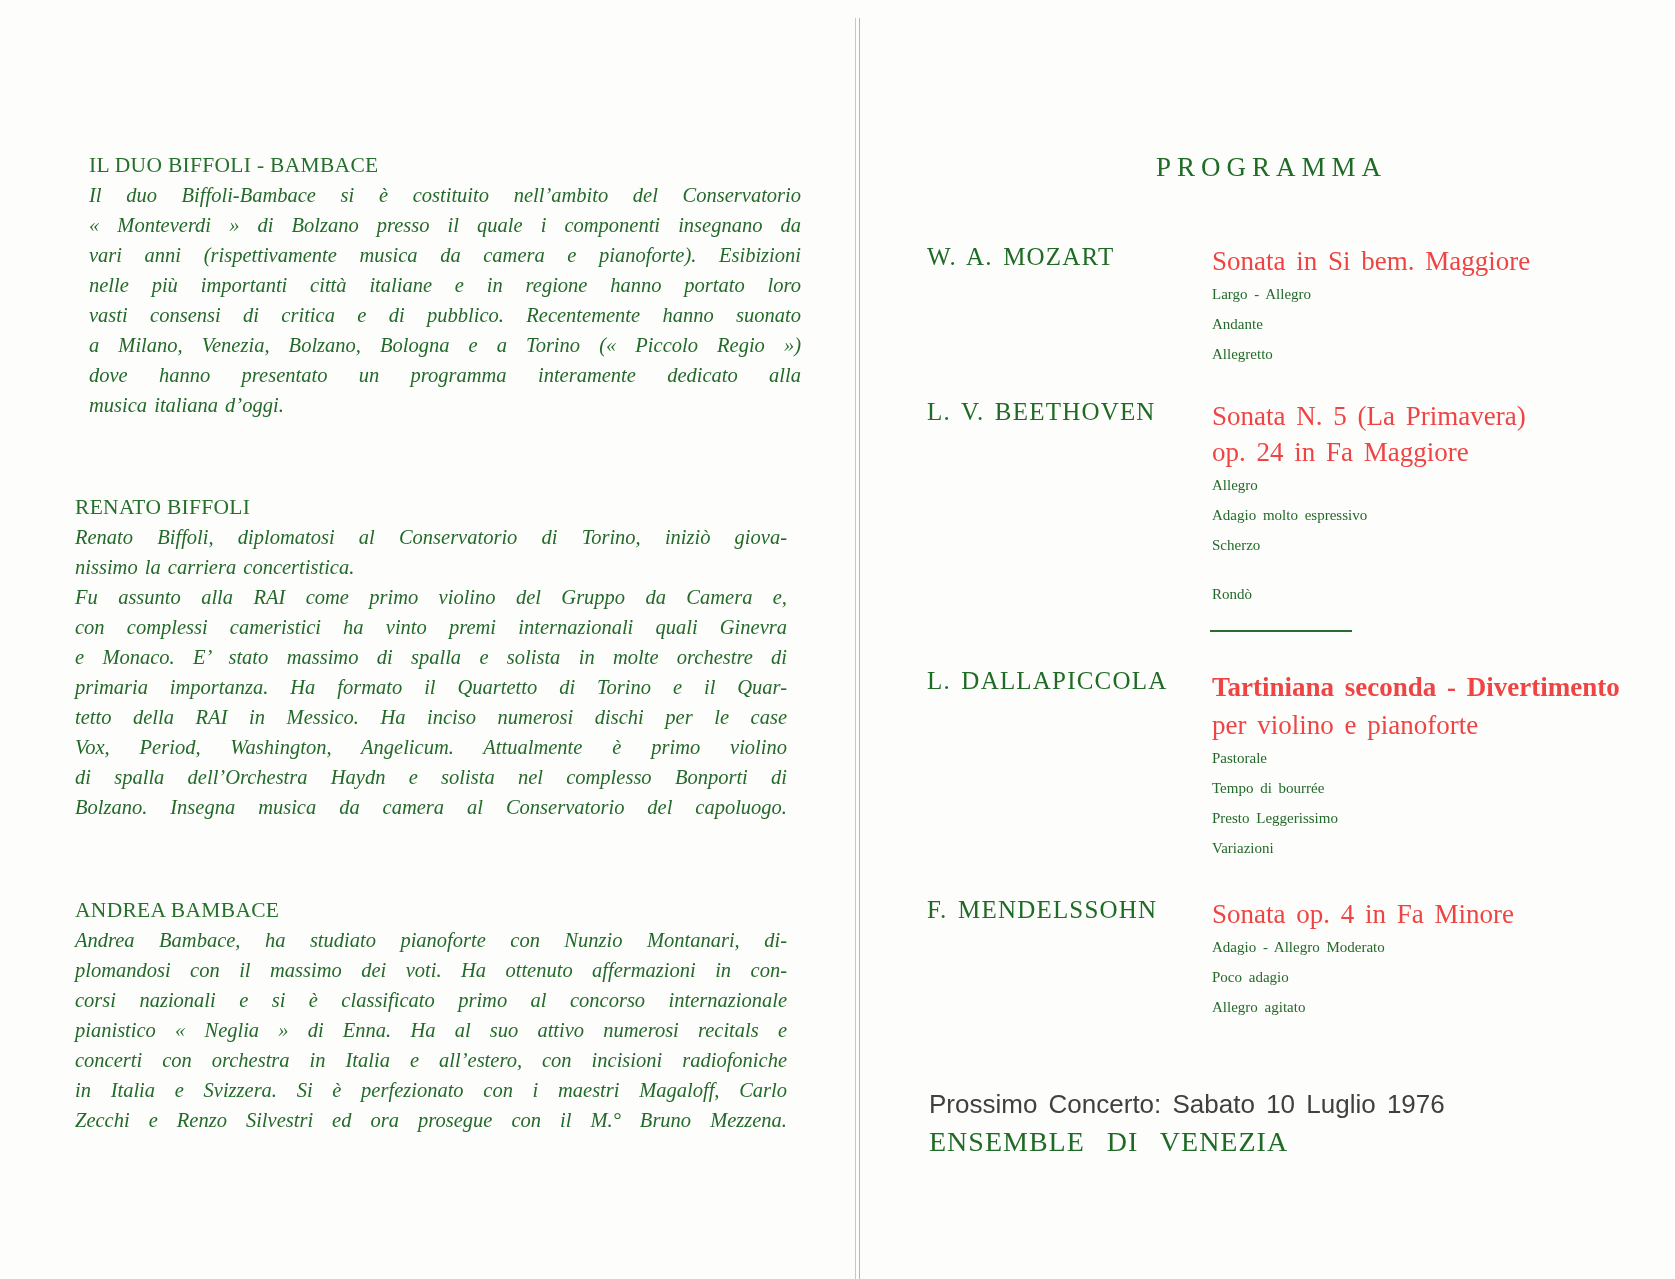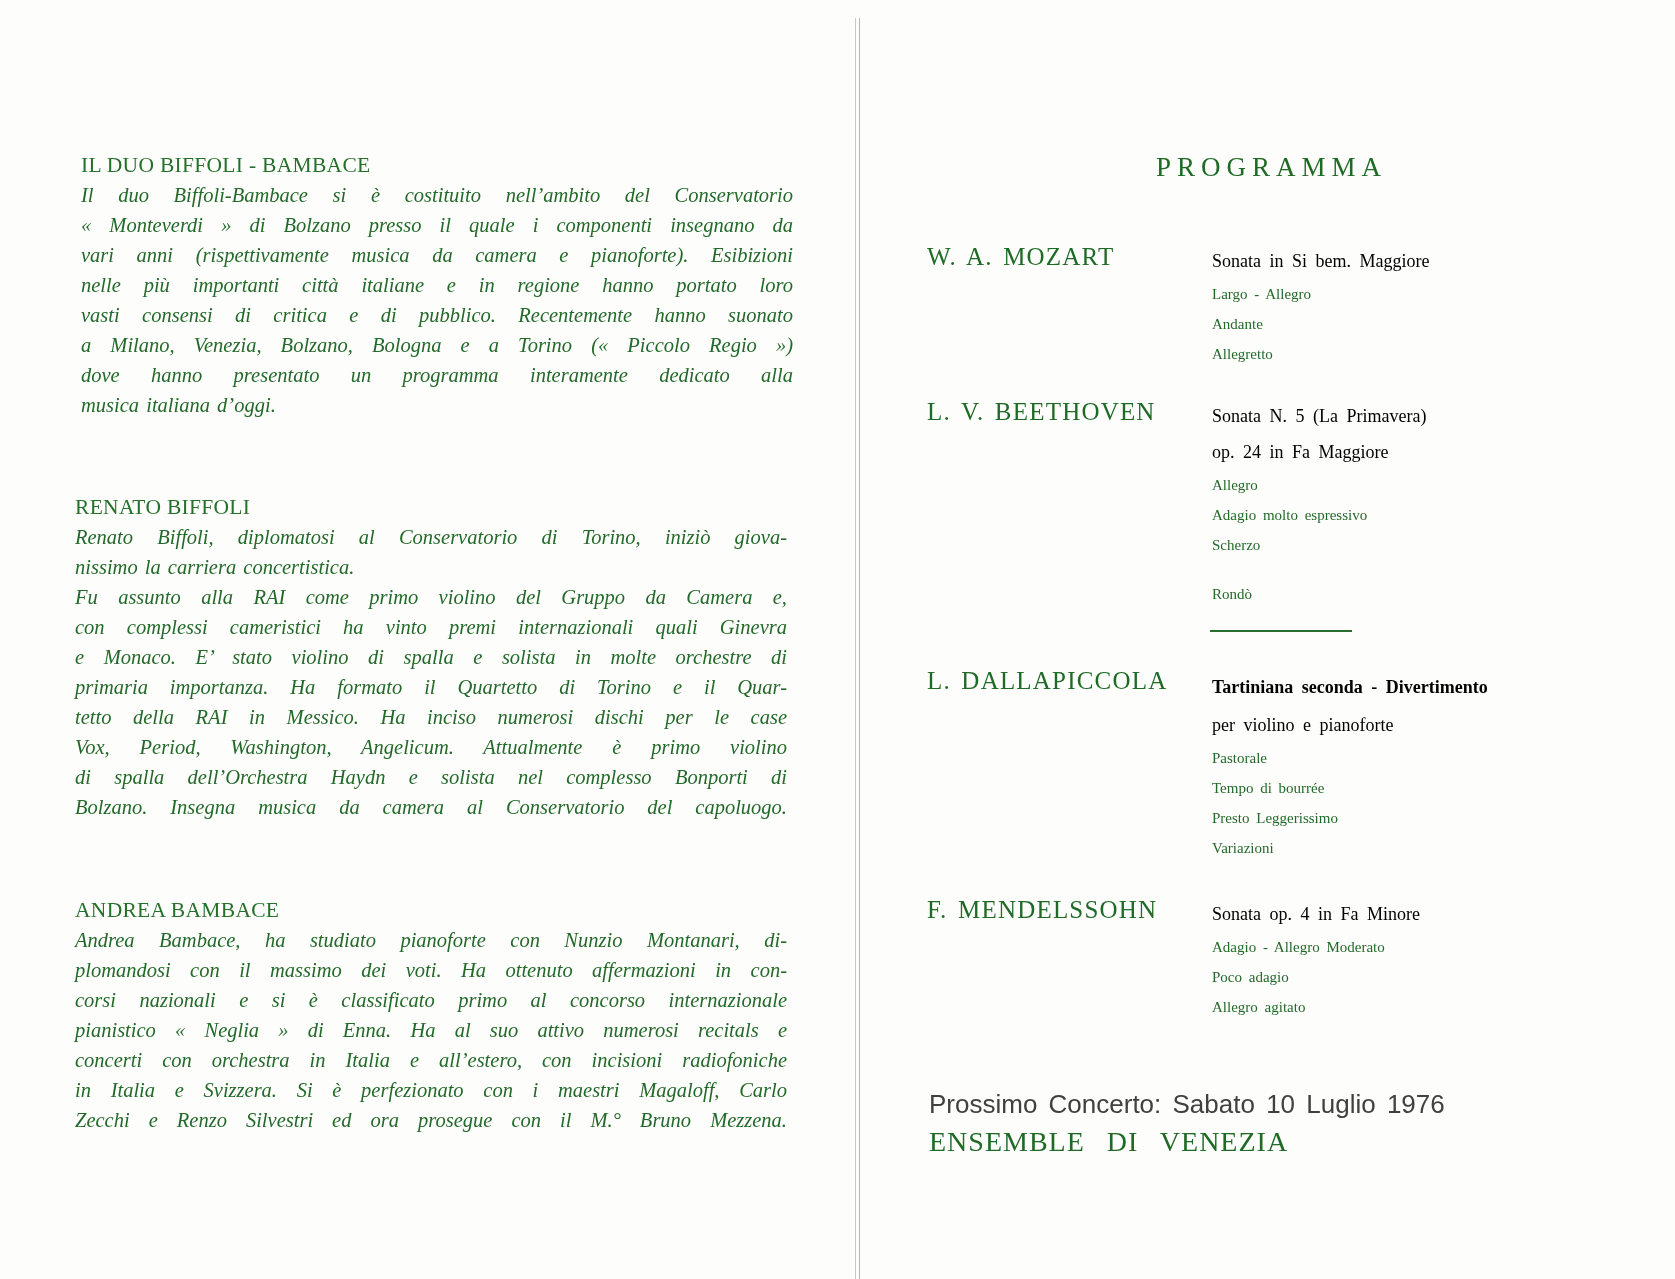--- a/index.html
+++ b/index.html
@@ -21,40 +21,40 @@
     line-height: 30px; height: 30px; white-space: nowrap; color: #25702b;
   }
   .bio-text {
     font-family: "Liberation Serif", serif; font-size: 20.5px; line-height: 30px;
     text-align: justify; text-align-last: left; color: #23692a;
     word-spacing: 2px;
     font-style: italic;
   }
   .bio-text .ln { display: block; text-align: justify; text-align-last: justify; white-space: nowrap; }
   .bio-text .ln.last { text-align-last: left; }
-  #bio-0 { position: absolute; top: 0; left: 8px; width: 712px; }
+  #bio-0 { position: absolute; top: 0; left: 16px; width: 712px; }
   #bio-1 { position: absolute; top: 342px; left: 2px; width: 712px; }
   #bio-2 { position: absolute; top: 745px; left: 2px; width: 712px; }
 
   .right-page { position: absolute; left: 0; top: 0; }
   .prog-title {
     position: absolute; left: 1156px; top: 152px;
     font-family: "Liberation Serif", serif; font-size: 27px; letter-spacing: 6px;
     color: #1f6b26;
   }
   .piece { position: absolute; left: 927px; width: 720px; }
   .composer {
     position: absolute; left: 0; top: 0; white-space: nowrap;
     font-family: "Liberation Serif", serif; font-size: 25px; letter-spacing: 1.2px;
     color: #1f6b26; word-spacing: 3px;
   }
   .work { position: absolute; left: 285px; top: 0; width: 450px; }
   .work-title {
-    font-family: "Liberation Serif", serif; font-size: 18px; line-height: 36px;
-    white-space: nowrap; word-spacing: 4px; color: #000000;
+    font-family: "Liberation Serif", serif; font-size: 27px; line-height: 36px;
+    white-space: nowrap; word-spacing: 4px; color: #ef4444;
   }
   .movement {
     font-family: "Liberation Serif", serif; font-size: 15px; line-height: 30px;
     white-space: nowrap; word-spacing: 3px; color: #23692a;
   }
   #piece-0 { top: 243px; }
   #piece-1 { top: 398px; }
   #piece-2 { top: 667px; }
   #piece-3 { top: 896px; }
   .divider {
@@ -94,21 +94,21 @@
     </div>
   </div>
 
   <div class="bio" id="bio-1">
     <div class="bio-title">RENATO  BIFFOLI</div>
     <div class="bio-text">
       <span class="ln">Renato Biffoli, diplomatosi al Conservatorio di Torino, iniziò giova-</span>
       <span class="ln last">nissimo la carriera concertistica.</span>
       <span class="ln">Fu assunto alla RAI come primo violino del Gruppo da Camera e,</span>
       <span class="ln">con complessi cameristici ha vinto premi internazionali quali Ginevra</span>
-      <span class="ln">e Monaco. E’ stato violino di spalla e solista in molte orchestre di</span>
+      <span class="ln">e Monaco. E’ stato massimo di spalla e solista in molte orchestre di</span>
       <span class="ln">primaria importanza. Ha formato il Quartetto di Torino e il Quar-</span>
       <span class="ln">tetto della RAI in Messico. Ha inciso numerosi dischi per le case</span>
       <span class="ln">Vox, Period, Washington, Angelicum. Attualmente è primo violino</span>
       <span class="ln">di spalla dell’Orchestra Haydn e solista nel complesso Bonporti di</span>
       <span class="ln">Bolzano. Insegna musica da camera al Conservatorio del capoluogo.</span>
     </div>
   </div>
 
   <div class="bio" id="bio-2">
     <div class="bio-title">ANDREA  BAMBACE</div>

